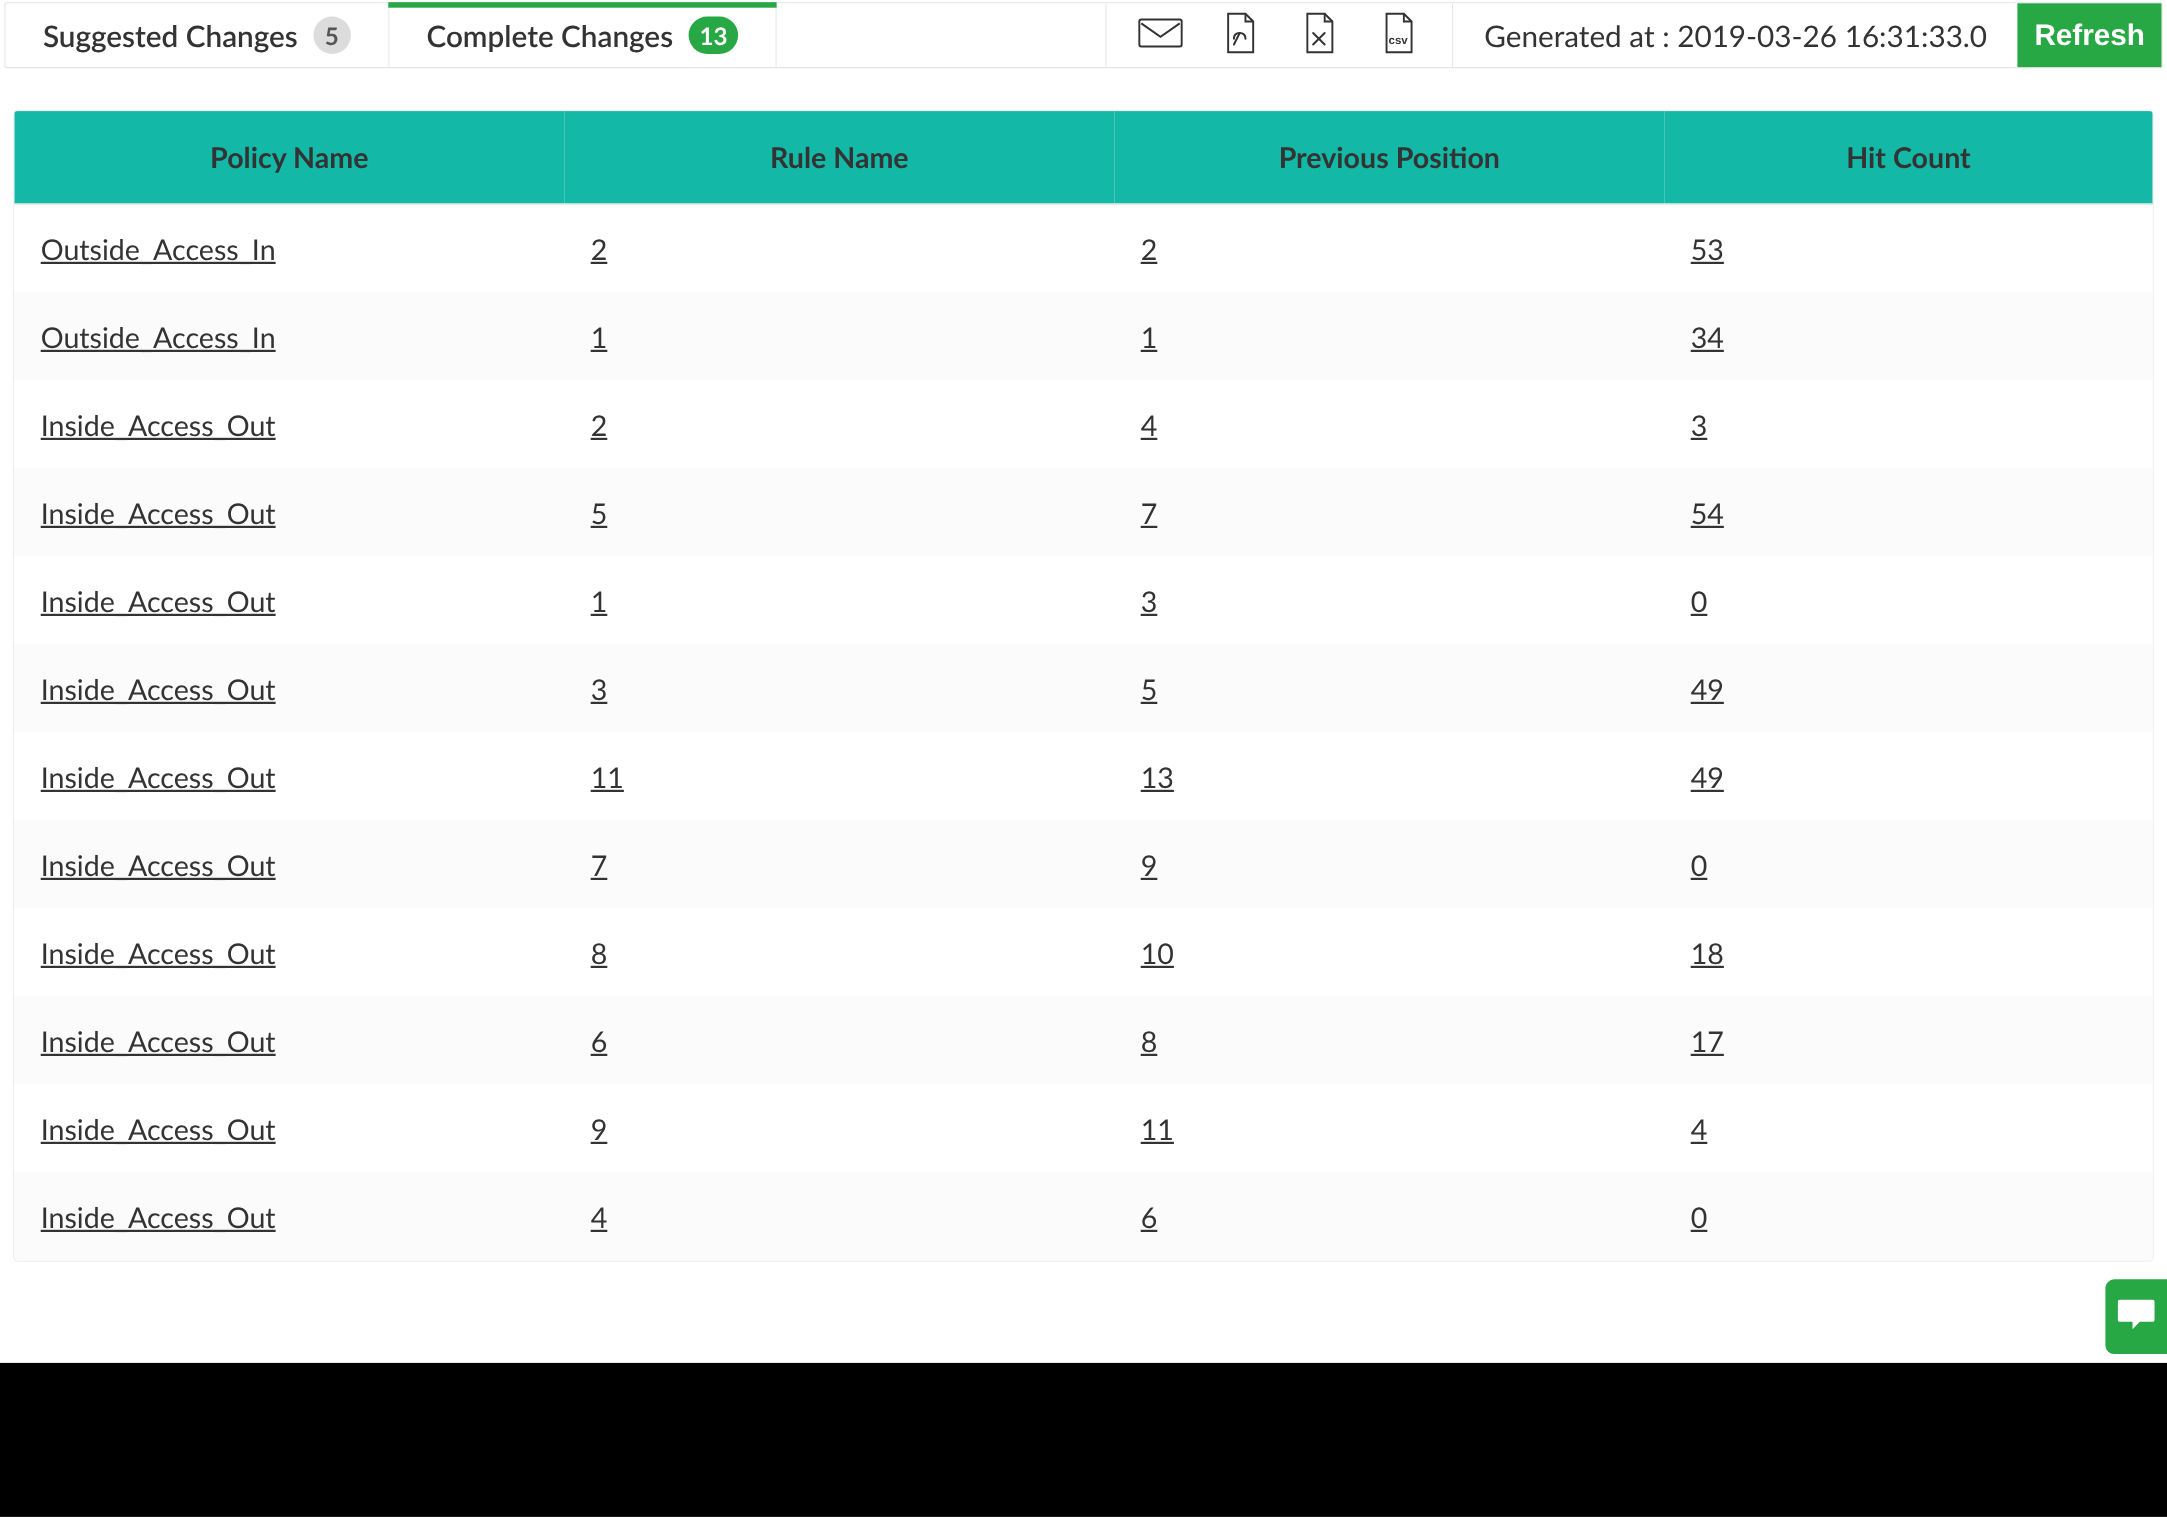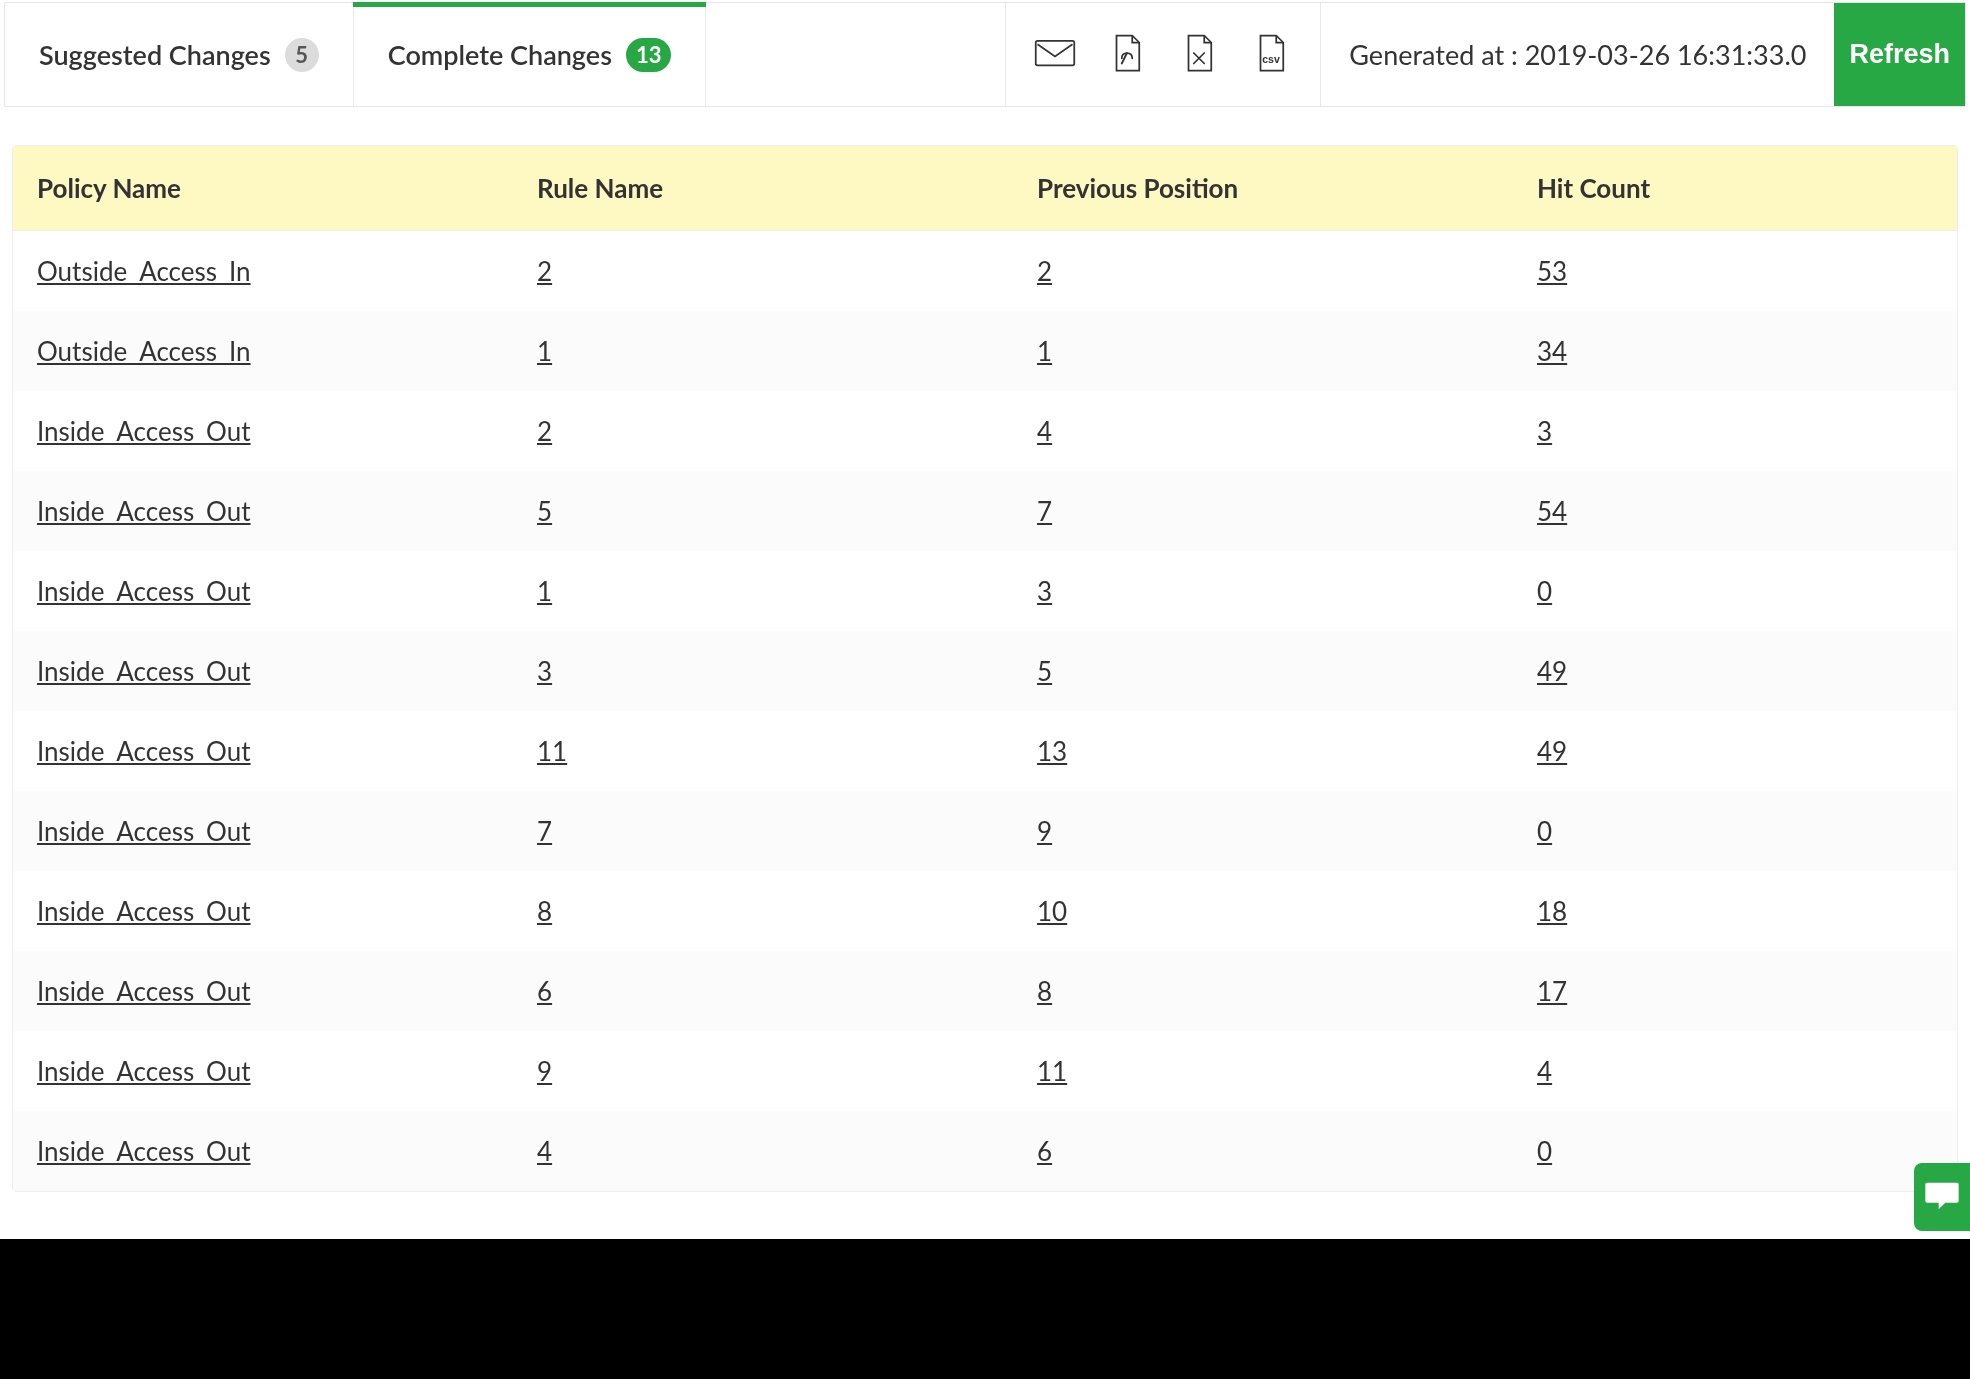--- a/index.html
+++ b/index.html
@@ -12,21 +12,21 @@
     overflow: hidden;
     position: relative;
   }
 
   
   .topbar {
     display: flex;
     align-items: stretch;
     border: 1px solid #e5e5e5;
     border-radius: 2px;
-    height: 105px;
+    height: 60px;
     margin: 2px 4px 0 4px;
     background: #fff;
   }
   .tabs {
     display: flex;
     flex: 0 0 auto;
   }
   .tab {
     display: flex;
     align-items: center;
@@ -104,23 +104,23 @@
     border: 1px solid #eee;
     border-radius: 4px;
     overflow: hidden;
   }
   table {
     width: 100%;
     border-collapse: collapse;
     font-size: 26px;
   }
   thead th {
-    text-align: left;
+    text-align: center;
     font-weight: 700;
-    background: #fef9c3;
+    background: #14b8a6;
     color: #333;
     padding: 26px 24px;
     border-bottom: 1px solid #eee;
   }
   tbody td {
     padding: 24px 24px;
     color: #333;
     text-decoration: underline;
   }
   tbody tr:nth-child(even) { background: #fbfbfb; }

